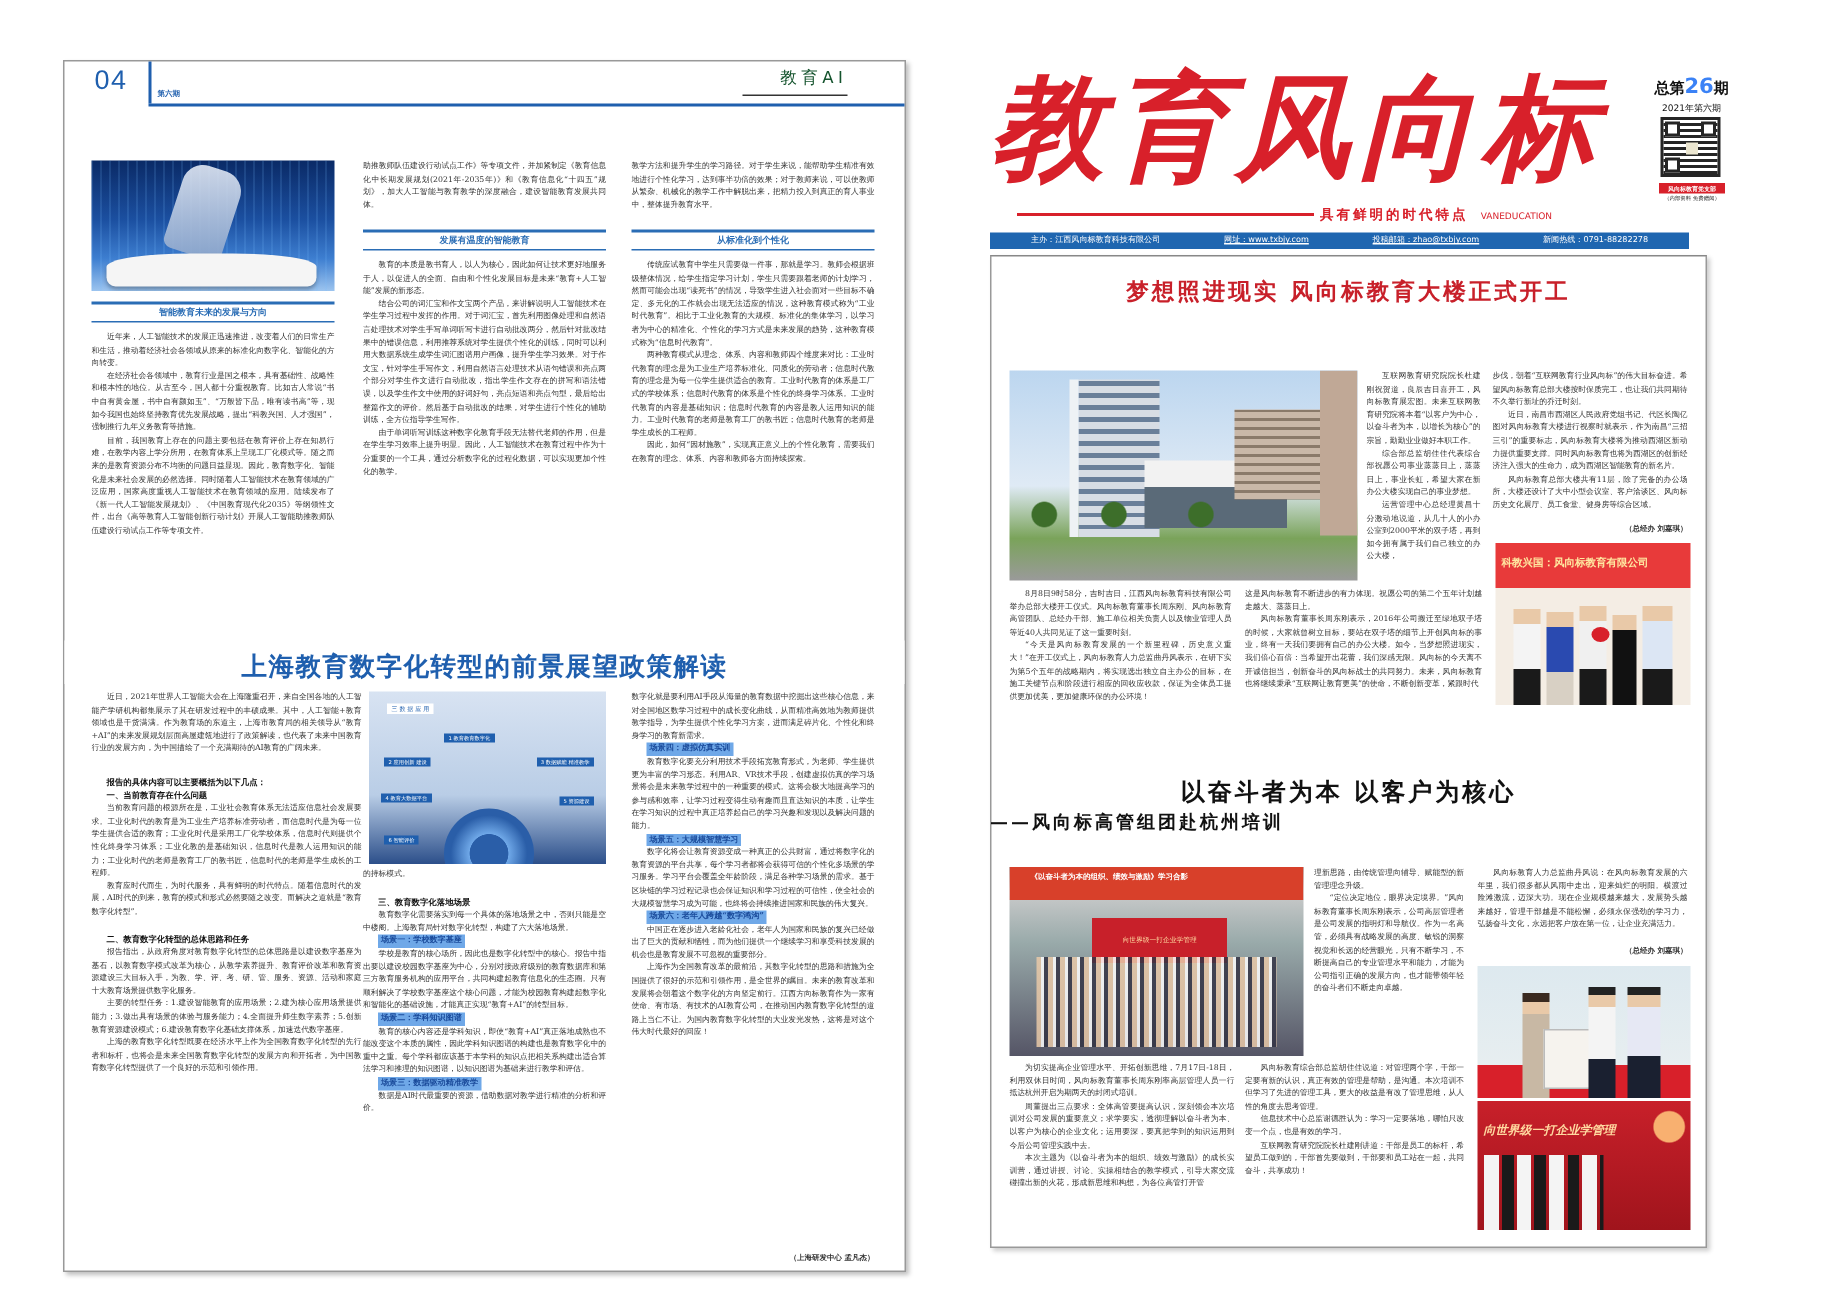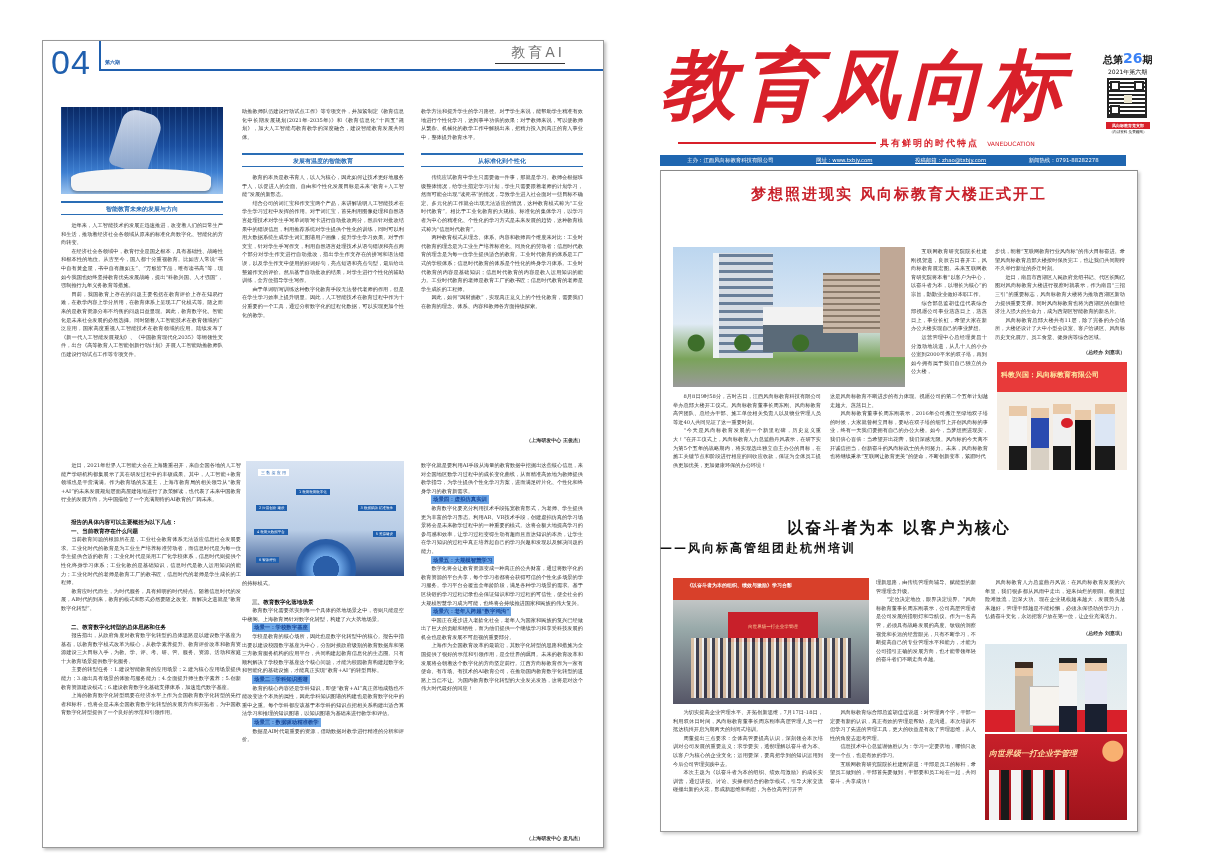--- a/index.html
+++ b/index.html
@@ -13,24 +13,24 @@
 .bluehi{background:#6fa8e8;color:#1a4a9a;font-weight:bold;font-size:5.4px;display:inline-block;padding:0 2px;margin-left:10px}
 .blk{font-weight:bold;font-size:5.6px;color:#111;margin-left:10px;display:block}
 .credit{font-size:5px;text-align:right;color:#333;font-weight:bold}
 .photo{position:absolute;overflow:hidden}
 </style>
 </head>
 <body>
 
 <div class="page" id="left">
 
-  <div style="position:absolute;left:8px;top:2px;font-size:34px;color:#1f5fae;font-family:'Liberation Sans',sans-serif;letter-spacing:1px">04</div>
+  <div style="position:absolute;left:20px;top:2px;font-size:18px;color:#1f5fae;font-family:'Liberation Sans',sans-serif;letter-spacing:1px">04</div>
   <div style="position:absolute;left:56px;top:0;width:2px;height:28px;background:#1f5fae"></div>
   <div style="position:absolute;left:62px;top:18px;font-size:5px;color:#1f5fae;font-weight:bold">第六期</div>
-  <div style="position:absolute;right:38px;top:3px;font-size:14px;color:#737373;letter-spacing:3px;font-family:'DejaVu Sans',sans-serif">教育AI</div>
+  <div style="position:absolute;right:38px;top:3px;font-size:11px;color:#14532d;letter-spacing:3px;font-family:'DejaVu Sans',sans-serif">教育AI</div>
   <div style="position:absolute;right:38px;top:22px;width:70px;height:1px;background:#333"></div>
   <div style="position:absolute;left:56px;right:0;top:28px;height:1.5px;background:#1f5fae"></div>
 
 
   <div class="photo" style="left:18px;top:66px;width:162px;height:87px;background:linear-gradient(180deg,#0a2a66 0%,#1b4fa0 45%,#3d7ed0 75%,#9cc4ef 100%)">
     <div style="position:absolute;inset:0;background:repeating-linear-gradient(90deg,rgba(120,190,255,.15) 0 1px,transparent 1px 6px)"></div>
     <div style="position:absolute;left:55px;top:4px;width:40px;height:60px;border-radius:14px 14px 6px 6px;background:linear-gradient(160deg,#e8eef8,#8aa3c8);transform:rotate(18deg);opacity:.9"></div>
     <div style="position:absolute;left:10px;top:62px;width:140px;height:22px;background:#f5f5f5;border-radius:40% 40% 6px 6px;box-shadow:0 2px 3px rgba(0,0,0,.3)"></div>
   </div>
 
@@ -55,20 +55,21 @@
     <p style="text-indent:0">教学方法和提升学生的学习路径。对于学生来说，能帮助学生精准有效地进行个性化学习，达到事半功倍的效果；对于教师来说，可以使教师从繁杂、机械化的教学工作中解脱出来，把精力投入到真正的育人事业中，整体提升教育水平。</p>
   </div>
   <div class="subhead-bar" style="position:absolute;left:378px;top:112px;width:162px">从标准化到个性化</div>
   <div class="txt" style="position:absolute;left:378px;top:132px;width:162px;height:256px">
     <p>传统应试教育中学生只需要做一件事，那就是学习。教师会根据班级整体情况，给学生指定学习计划，学生只需要跟着老师的计划学习，然而可能会出现“读死书”的情况，导致学生进入社会面对一些目标不确定、多元化的工作就会出现无法适应的情况，这种教育模式称为“工业时代教育”。相比于工业化教育的大规模、标准化的集体学习，以学习者为中心的精准化、个性化的学习方式是未来发展的趋势，这种教育模式称为“信息时代教育”。</p>
     <p>两种教育模式从理念、体系、内容和教师四个维度来对比：工业时代教育的理念是为工业生产培养标准化、同质化的劳动者；信息时代教育的理念是为每一位学生提供适合的教育。工业时代教育的体系是工厂式的学校体系；信息时代教育的体系是个性化的终身学习体系。工业时代教育的内容是基础知识；信息时代教育的内容是教人运用知识的能力。工业时代教育的老师是教育工厂的教书匠；信息时代教育的老师是学生成长的工程师。</p>
     <p>因此，如何“因材施教”，实现真正意义上的个性化教育，需要我们在教育的理念、体系、内容和教师各方面持续探索。</p>
   </div>
   <div class="credit" style="position:absolute;left:378px;top:396px;width:162px">（上海研发中心 王俊杰）</div>
 
+  <div style="position:absolute;left:0;right:0;top:386px;text-align:center;font-size:17px;font-weight:bold;color:#1f5fae;font-family:'DejaVu Serif',serif;letter-spacing:1px;background:#fff;padding-top:6px">上海教育数字化转型的前景展望政策解读</div>
 
   <div class="txt" style="position:absolute;left:18px;top:420px;width:180px;height:380px">
     <p>近日，2021年世界人工智能大会在上海隆重召开，来自全国各地的人工智能产学研机构都集展示了其在研发过程中的丰硕成果。其中，人工智能+教育领域也是干货满满。作为教育场的东道主，上海市教育局的相关领导从“教育+AI”的未来发展规划层面高屋建瓴地进行了政策解读，也代表了未来中国教育行业的发展方向，为中国描绘了一个充满期待的AI教育的广阔未来。</p>
     <div style="height:14px"></div>
     <span class="blk">报告的具体内容可以主要概括为以下几点：</span>
     <span class="blk">一、当前教育存在什么问题</span>
     <p>当前教育问题的根源所在是，工业社会教育体系无法适应信息社会发展要求。工业化时代的教育是为工业生产培养标准劳动者，而信息时代是为每一位学生提供合适的教育；工业化时代是采用工厂化学校体系，信息时代则提供个性化终身学习体系；工业化教的是基础知识，信息时代是教人运用知识的能力；工业化时代的老师是教育工厂的教书匠，信息时代的老师是学生成长的工程师。</p>
     <p>教育应时代而生，为时代服务，具有鲜明的时代特点。随着信息时代的发展，AI时代的到来，教育的模式和形式必然要随之改变。而解决之道就是“教育数字化转型”。</p>
     <div style="height:10px"></div>
     <span class="blk">二、教育数字化转型的总体思路和任务</span>

